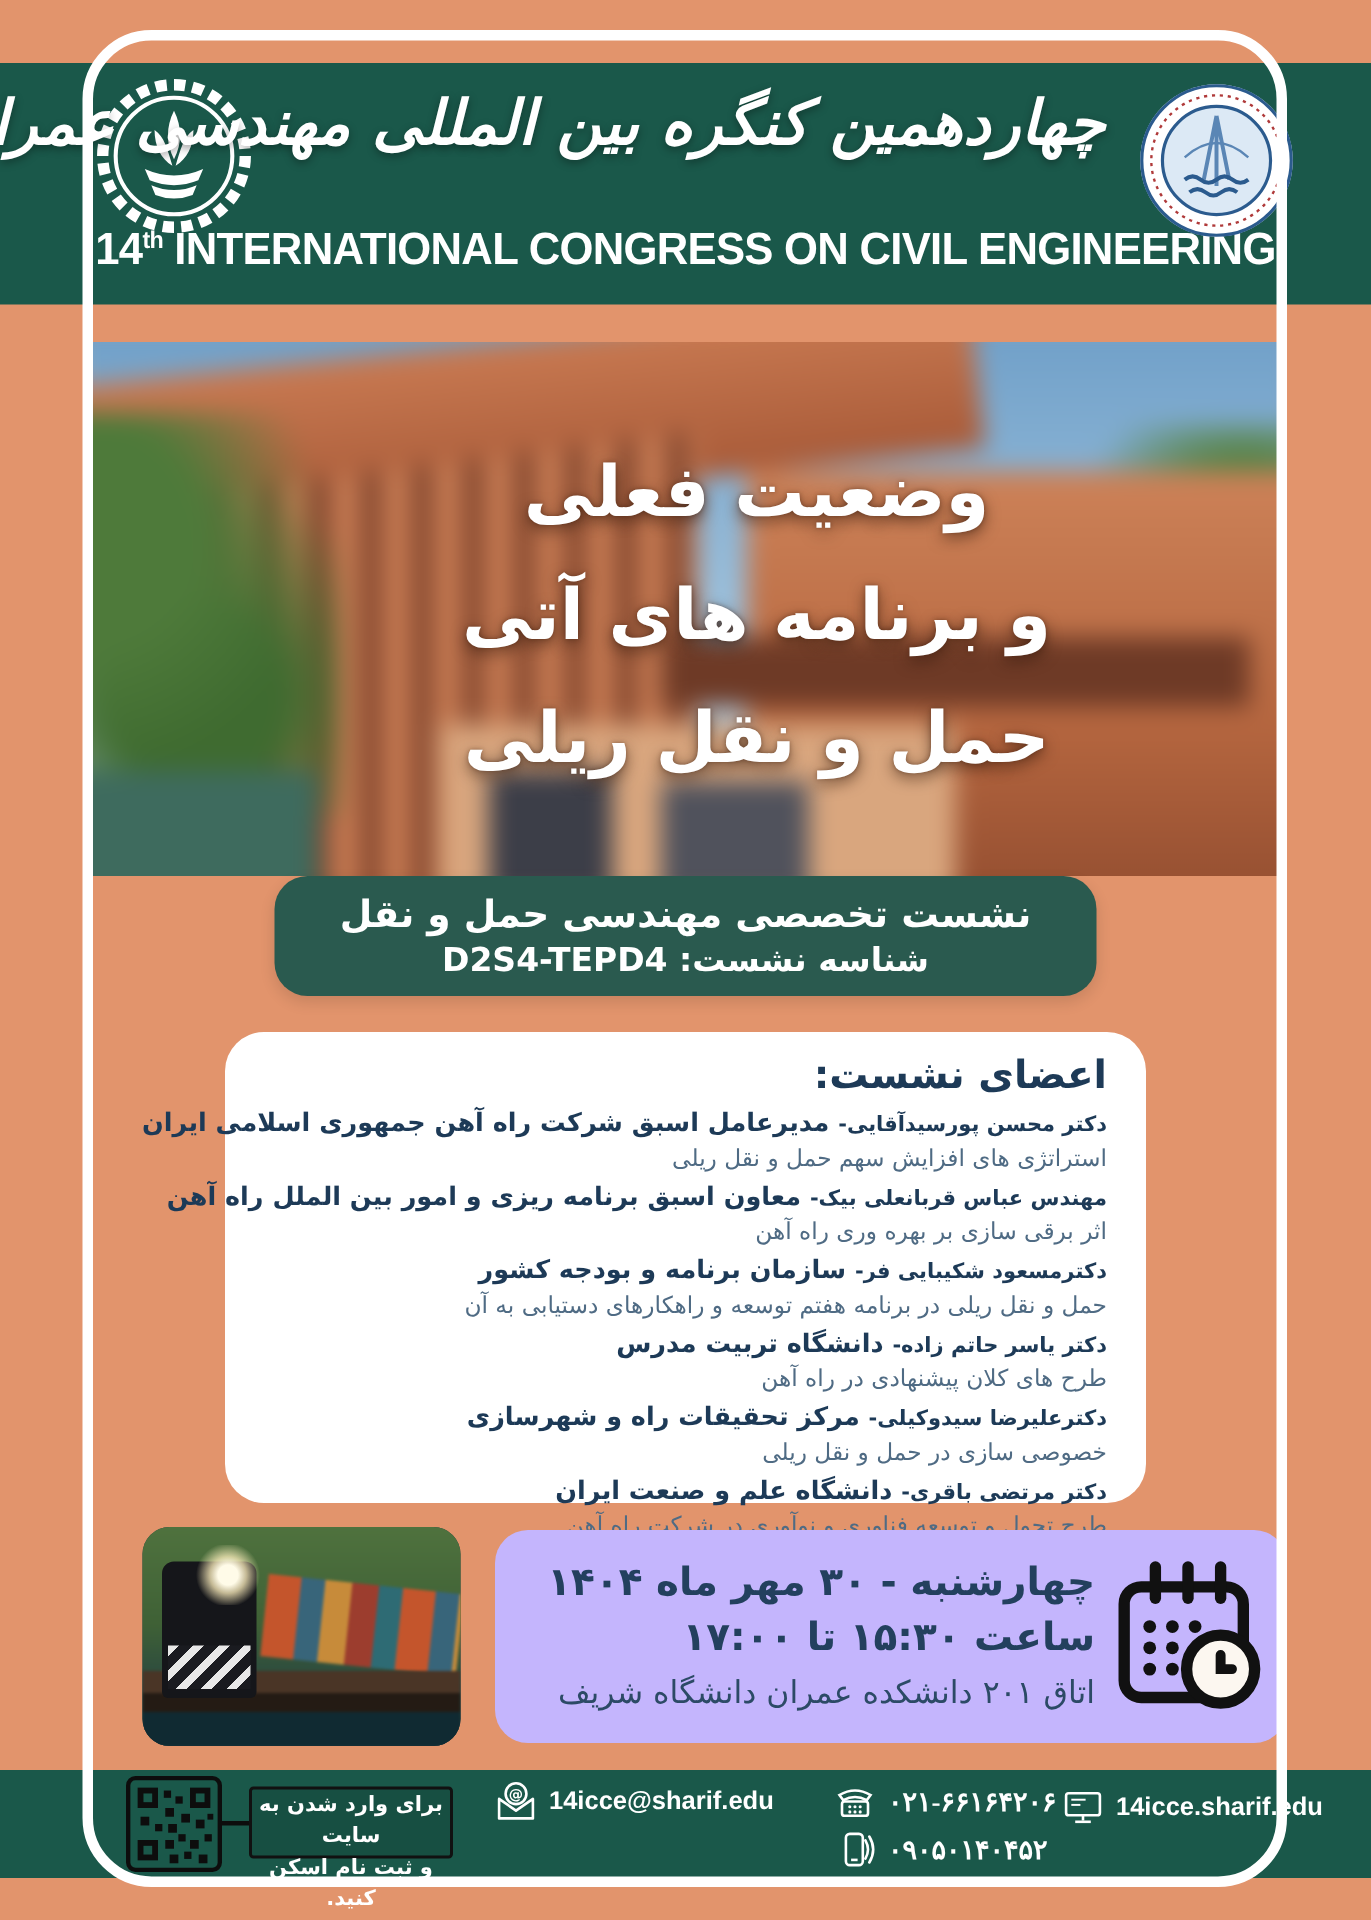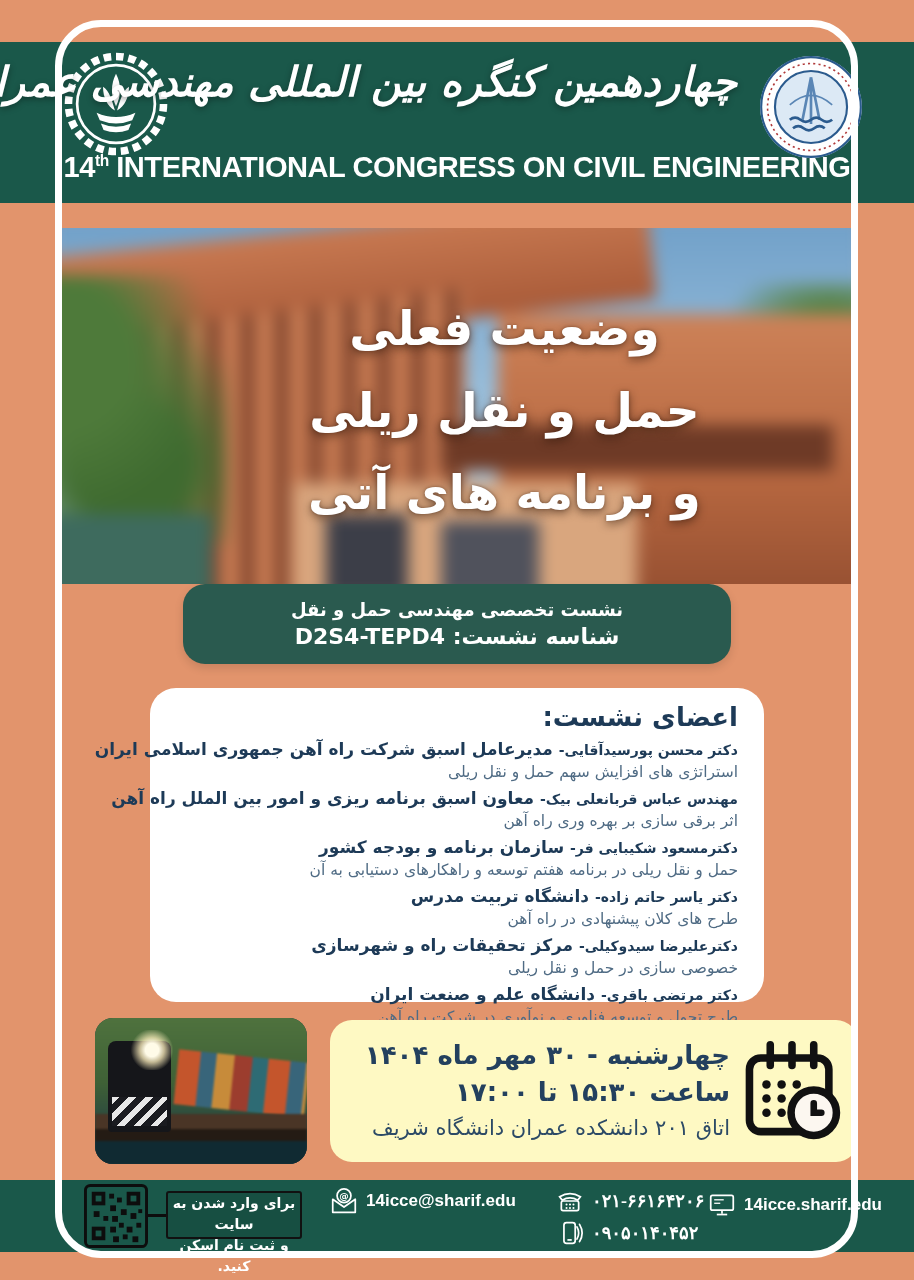--- a/index.html
+++ b/index.html
@@ -44,21 +44,21 @@
   .teal-corner{position:absolute;left:-4%;bottom:-6%;width:24%;height:28%;background:#3e6b5e;}
   .hero-text{position:absolute;left:56%;top:60px;transform:translateX(-50%);z-index:6;
         direction:rtl;text-align:center;color:#fff;font-weight:bold;font-size:47px;line-height:82px;
         white-space:nowrap;text-shadow:0 3px 10px rgba(45,22,10,.6),0 0 3px rgba(70,35,18,.45);}
 
   
   .session-box{position:absolute;left:183px;top:584px;width:548px;height:80px;background:#2a5a4f;
         border-radius:22px;z-index:8;color:#fff;direction:rtl;text-align:center;
         display:flex;flex-direction:column;justify-content:center;gap:4px;
         box-shadow:0 4px 10px rgba(0,0,0,.12);}
-  .session-title{font-size:18px;font-weight:bold;}
+  .session-title{font-size:25px;font-weight:bold;}
   .session-id{font-size:22px;font-weight:600;}
 
   
   .members{position:absolute;left:150px;top:688px;width:614px;height:314px;background:#fff;
         border-radius:26px;z-index:8;direction:rtl;padding:14px 26px 0 30px;box-sizing:border-box;
         color:#1d3a57;}
   .members-title{font-size:26px;font-weight:bold;margin-bottom:4px;}
   .member{margin-bottom:3px;}
   .member .line1{font-size:15px;line-height:26px;white-space:nowrap;}
   .member .name{font-size:14px;font-weight:bold;}
@@ -73,21 +73,21 @@
   .train .deck{position:absolute;left:0;bottom:0;width:100%;height:34%;filter:blur(1px);
         background:linear-gradient(180deg,#4a3526 0 30%,#241b14 30% 55%,#102a32 55% 100%);}
   .train .containers{position:absolute;left:38%;top:26%;width:62%;height:38%;transform:rotate(6deg);filter:blur(1px);
         background:repeating-linear-gradient(90deg,#c4552c 0 22px,#38657a 22px 38px,#c78b3a 38px 56px,#9c3d2e 56px 74px,#2e6b74 74px 90px);}
   .train .loco{position:absolute;left:6%;top:16%;width:30%;height:62%;background:#15161a;border-radius:8px 8px 4px 4px;filter:blur(.5px);}
   .train .nose{position:absolute;left:8%;top:54%;width:26%;height:20%;
         background:repeating-linear-gradient(135deg,#e8e8e8 0 5px,#1a1b20 5px 12px);}
   .train .headlight{position:absolute;left:16%;top:8%;width:46px;height:40px;
         background:radial-gradient(circle,#fffbe8 0 22%,rgba(255,240,190,.75) 40%,transparent 70%);}
 
-  .schedule{position:absolute;left:330px;top:1020px;width:528px;height:142px;background:#fef9c3;
+  .schedule{position:absolute;left:330px;top:1020px;width:528px;height:142px;background:#c4b5fd;
         border-radius:22px;z-index:8;direction:rtl;display:flex;align-items:center;
         padding:0 14px 0 10px;box-sizing:border-box;gap:10px;}
   .schedule .cal{flex:0 0 104px;}
   .schedule .lines{flex:1;text-align:right;color:#23405e;}
   .schedule .l1,.schedule .l2{font-size:26px;font-weight:bold;line-height:37px;white-space:nowrap;}
   .schedule .l3{font-size:21px;font-weight:500;line-height:34px;color:#2c4a66;white-space:nowrap;}
 
   
   .footer-band{position:absolute;left:0;top:1180px;width:914px;height:72px;background:#1a584a;z-index:10;}
   .qr{position:absolute;left:84px;top:4px;width:64px;height:64px;}
@@ -148,22 +148,22 @@
       <div class="rightwall"></div>
       <div class="soffit"></div>
       <div class="lowwall"></div>
       <div class="glass1"></div>
       <div class="glass2"></div>
       <div class="tree-left"></div>
       <div class="teal-corner"></div>
     </div>
     <div class="hero-text">
       <div>وضعیت فعلی</div>
+      <div>و برنامه های آتی</div>
       <div>حمل و نقل ریلی</div>
-      <div>و برنامه های آتی</div>
     </div>
   </div>
 
   <div class="session-box">
     <div class="session-title">نشست تخصصی مهندسی حمل و نقل</div>
     <div class="session-id">شناسه نشست: D2S4-TEPD4</div>
   </div>
 
   <div class="members">
     <div class="members-title">اعضای نشست:</div>

